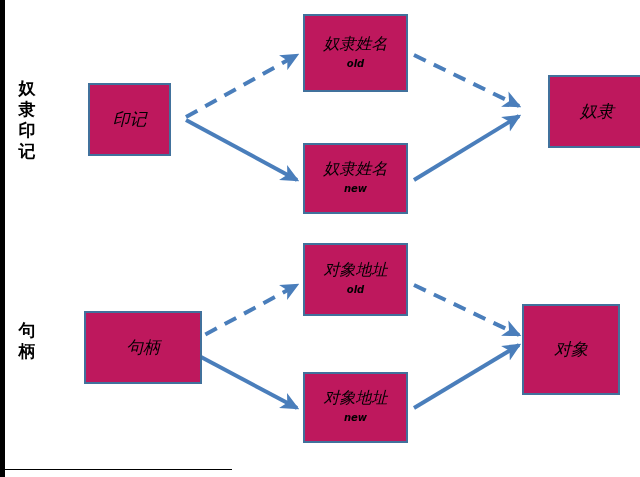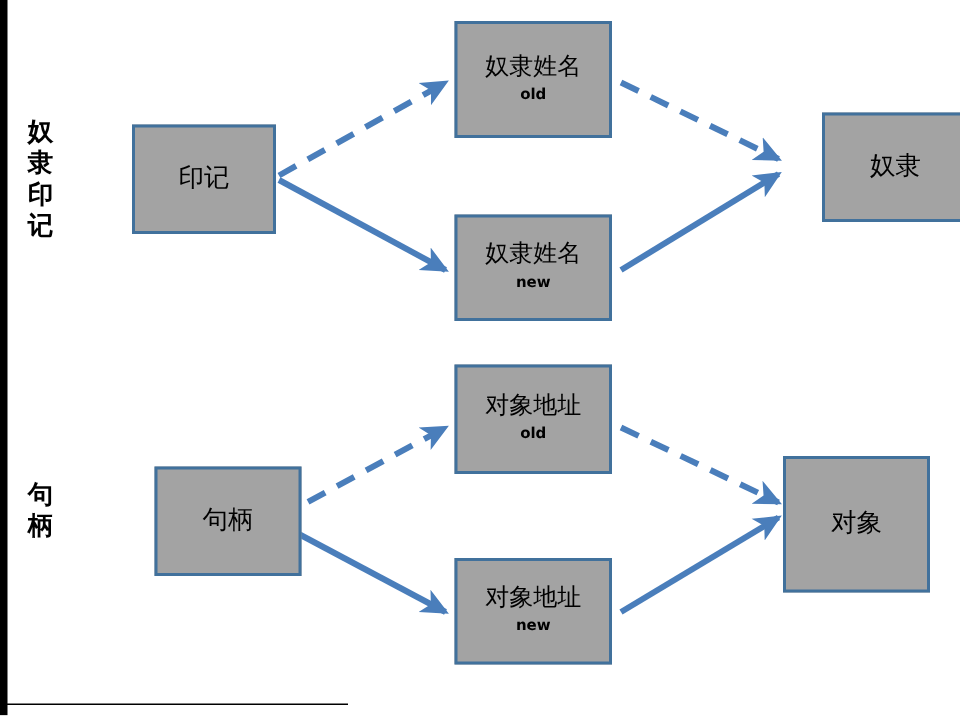--- a/index.html
+++ b/index.html
@@ -46,31 +46,32 @@
     font-weight: 700;
     line-height: 21px;
     letter-spacing: 0px;
     white-space: normal;
     word-break: break-all;
   }
   
   .node {
     position: absolute;
     box-sizing: border-box;
-    background: #a3a3a3;
+    background: #be185d;
     border: 2px solid #41719c;
     display: flex;
     flex-direction: column;
     align-items: center;
     justify-content: center;
     color: #000000;
     font-family: "DejaVu Serif", "Liberation Serif", serif;
     font-size: 16px;
     line-height: 19px;
     text-align: center;
+    font-style: italic;
   }
   .node .line-cjk {
     display: block;
     font-family: "DejaVu Serif", "Liberation Serif", serif;
     font-size: 16px;
     font-weight: 400;
   }
   .node .line-lat {
     display: block;
     font-family: "DejaVu Sans", "Liberation Sans", sans-serif;
@@ -138,39 +139,39 @@
       <div>隶</div>
       <div>印</div>
       <div>记</div>
     </div>
 
   <div class="group-label" style="left:10px; top:320px;">
       <div>句</div>
       <div>柄</div>
     </div>
 
-  <div class="node single" style="left:88px; top:83px; width:96px; height:73px;">
+  <div class="node single" style="left:88px; top:83px; width:83px; height:73px;">
     <span class="line-cjk">印记</span>
   </div>
 
   <div class="node" style="left:303px; top:14px; width:105px; height:78px;">
     <span class="line-cjk">奴隶姓名</span>
     <span class="line-lat">old</span>
   </div>
 
   <div class="node" style="left:303px; top:143px; width:105px; height:71px;">
     <span class="line-cjk">奴隶姓名</span>
     <span class="line-lat">new</span>
   </div>
 
   <div class="node single" style="left:548px; top:75px; width:98px; height:73px;">
     <span class="line-cjk">奴隶</span>
   </div>
 
-  <div class="node single" style="left:103px; top:311px; width:98px; height:73px;">
+  <div class="node single" style="left:84px; top:311px; width:118px; height:73px;">
     <span class="line-cjk">句柄</span>
   </div>
 
   <div class="node" style="left:303px; top:243px; width:105px; height:73px;">
     <span class="line-cjk">对象地址</span>
     <span class="line-lat">old</span>
   </div>
 
   <div class="node" style="left:303px; top:372px; width:105px; height:71px;">
     <span class="line-cjk">对象地址</span>

